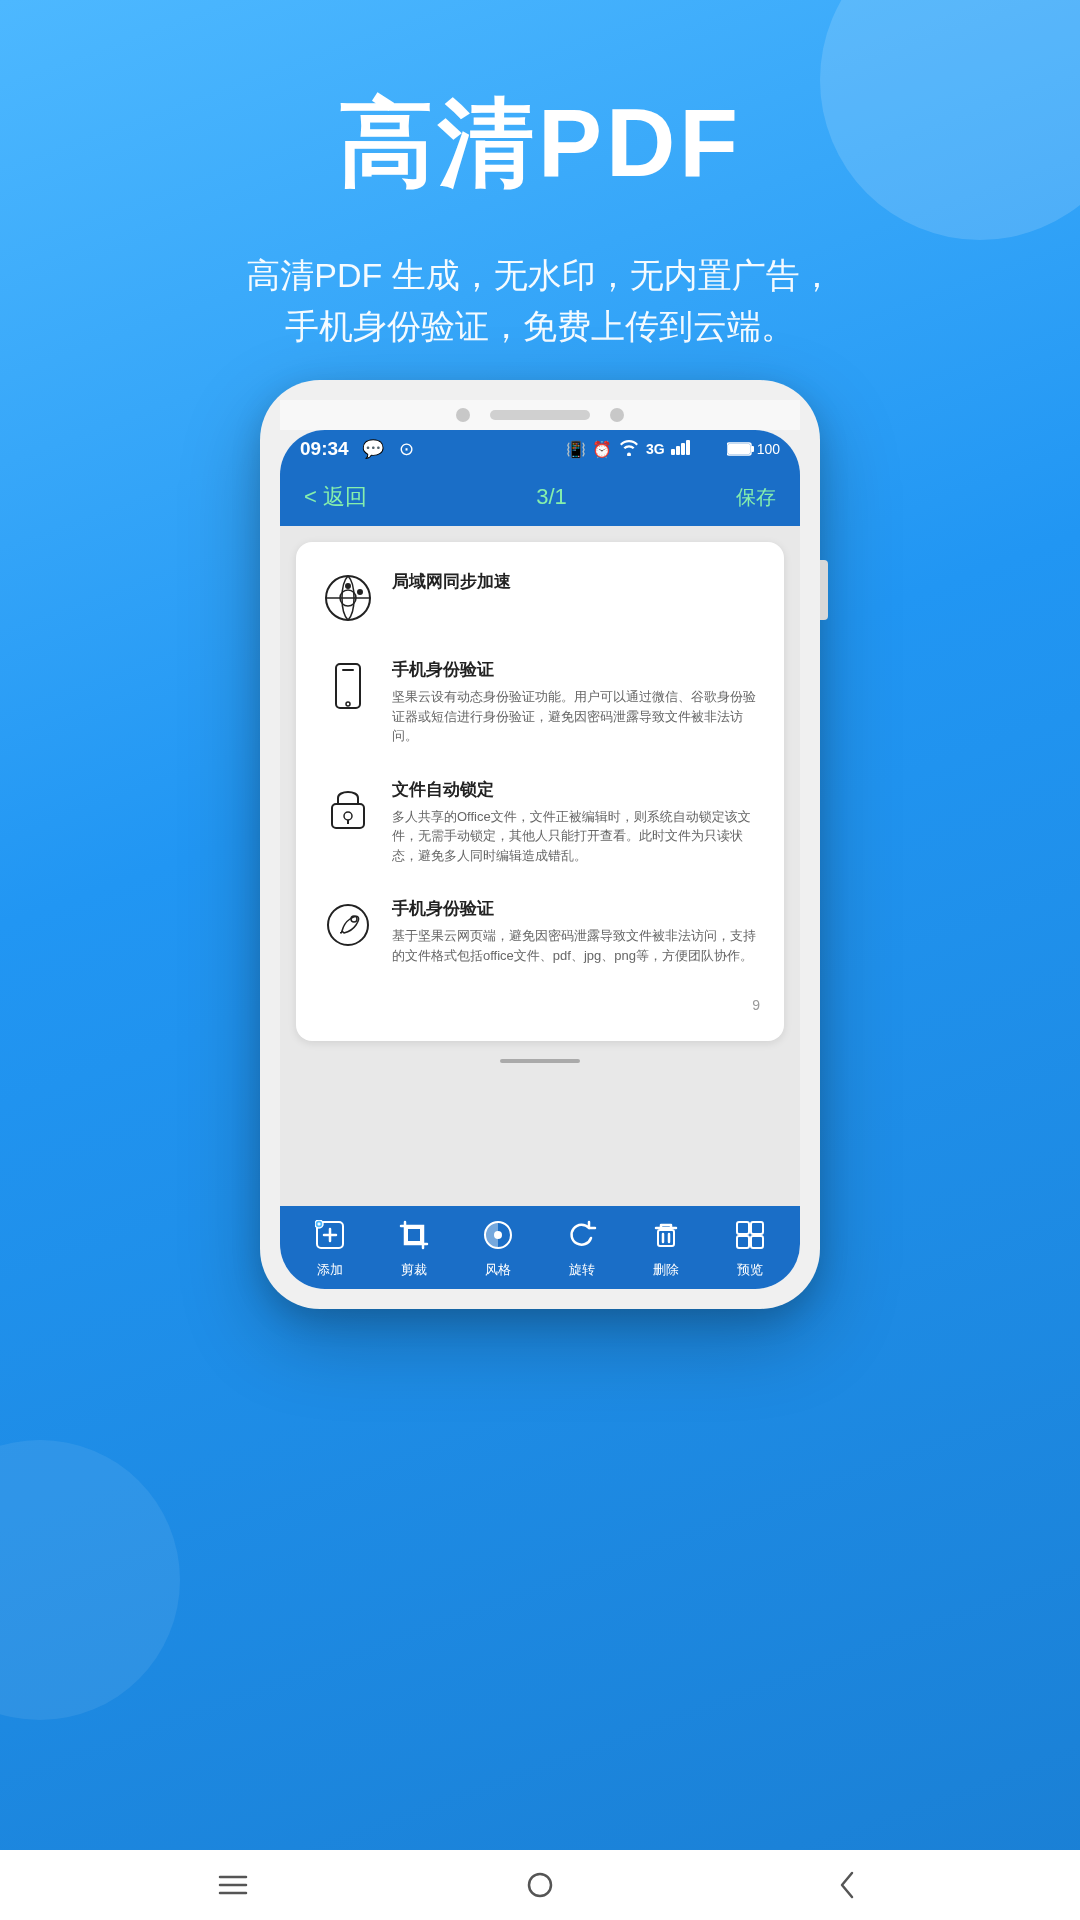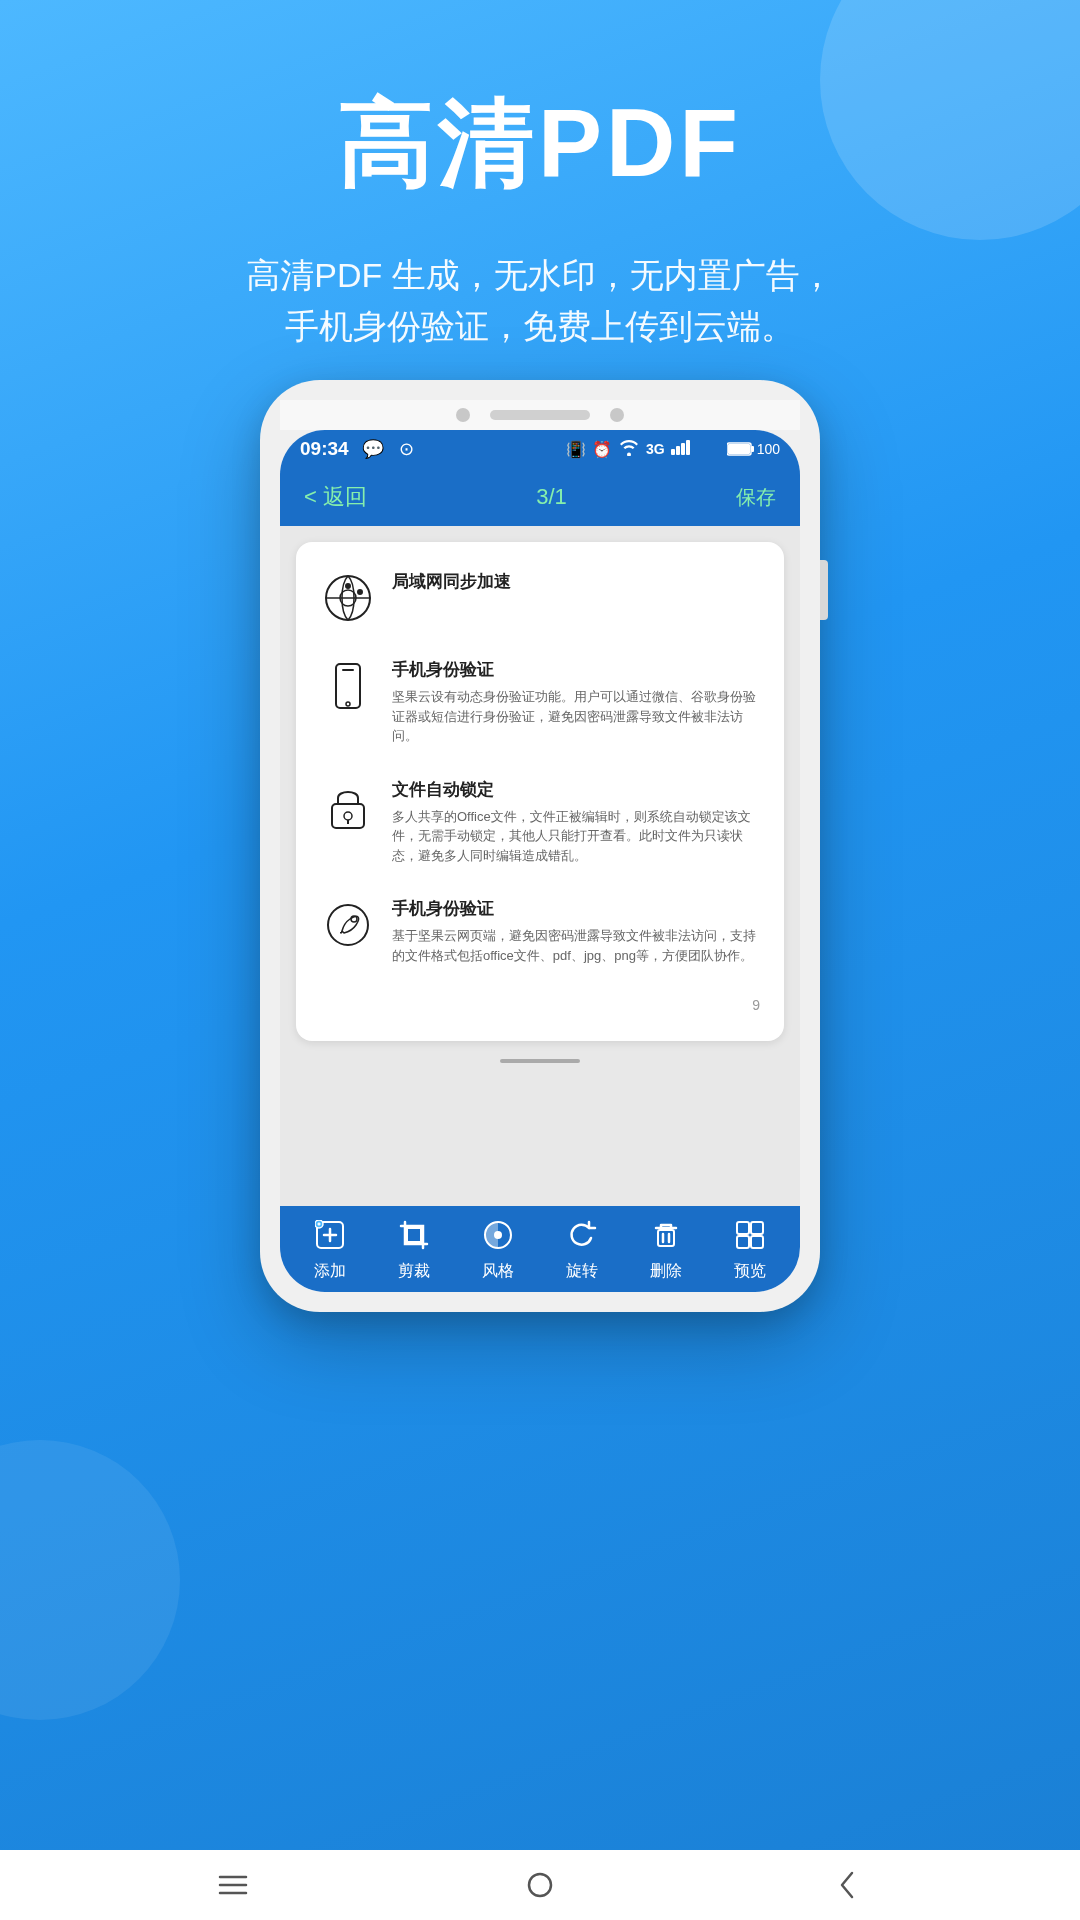--- a/index.html
+++ b/index.html
@@ -224,21 +224,21 @@
       gap: 6px;
       color: #fff;
       font-size: 18px;
       min-width: 70px;
     }
     .toolbar-icon {
       font-size: 28px;
       line-height: 1;
     }
     .toolbar-label {
-      font-size: 16px;
+      font-size: 13px;
     }
 
     
     .system-nav {
       position: absolute;
       bottom: 0;
       left: 0;
       right: 0;
       background: #fff;
       height: 70px;

